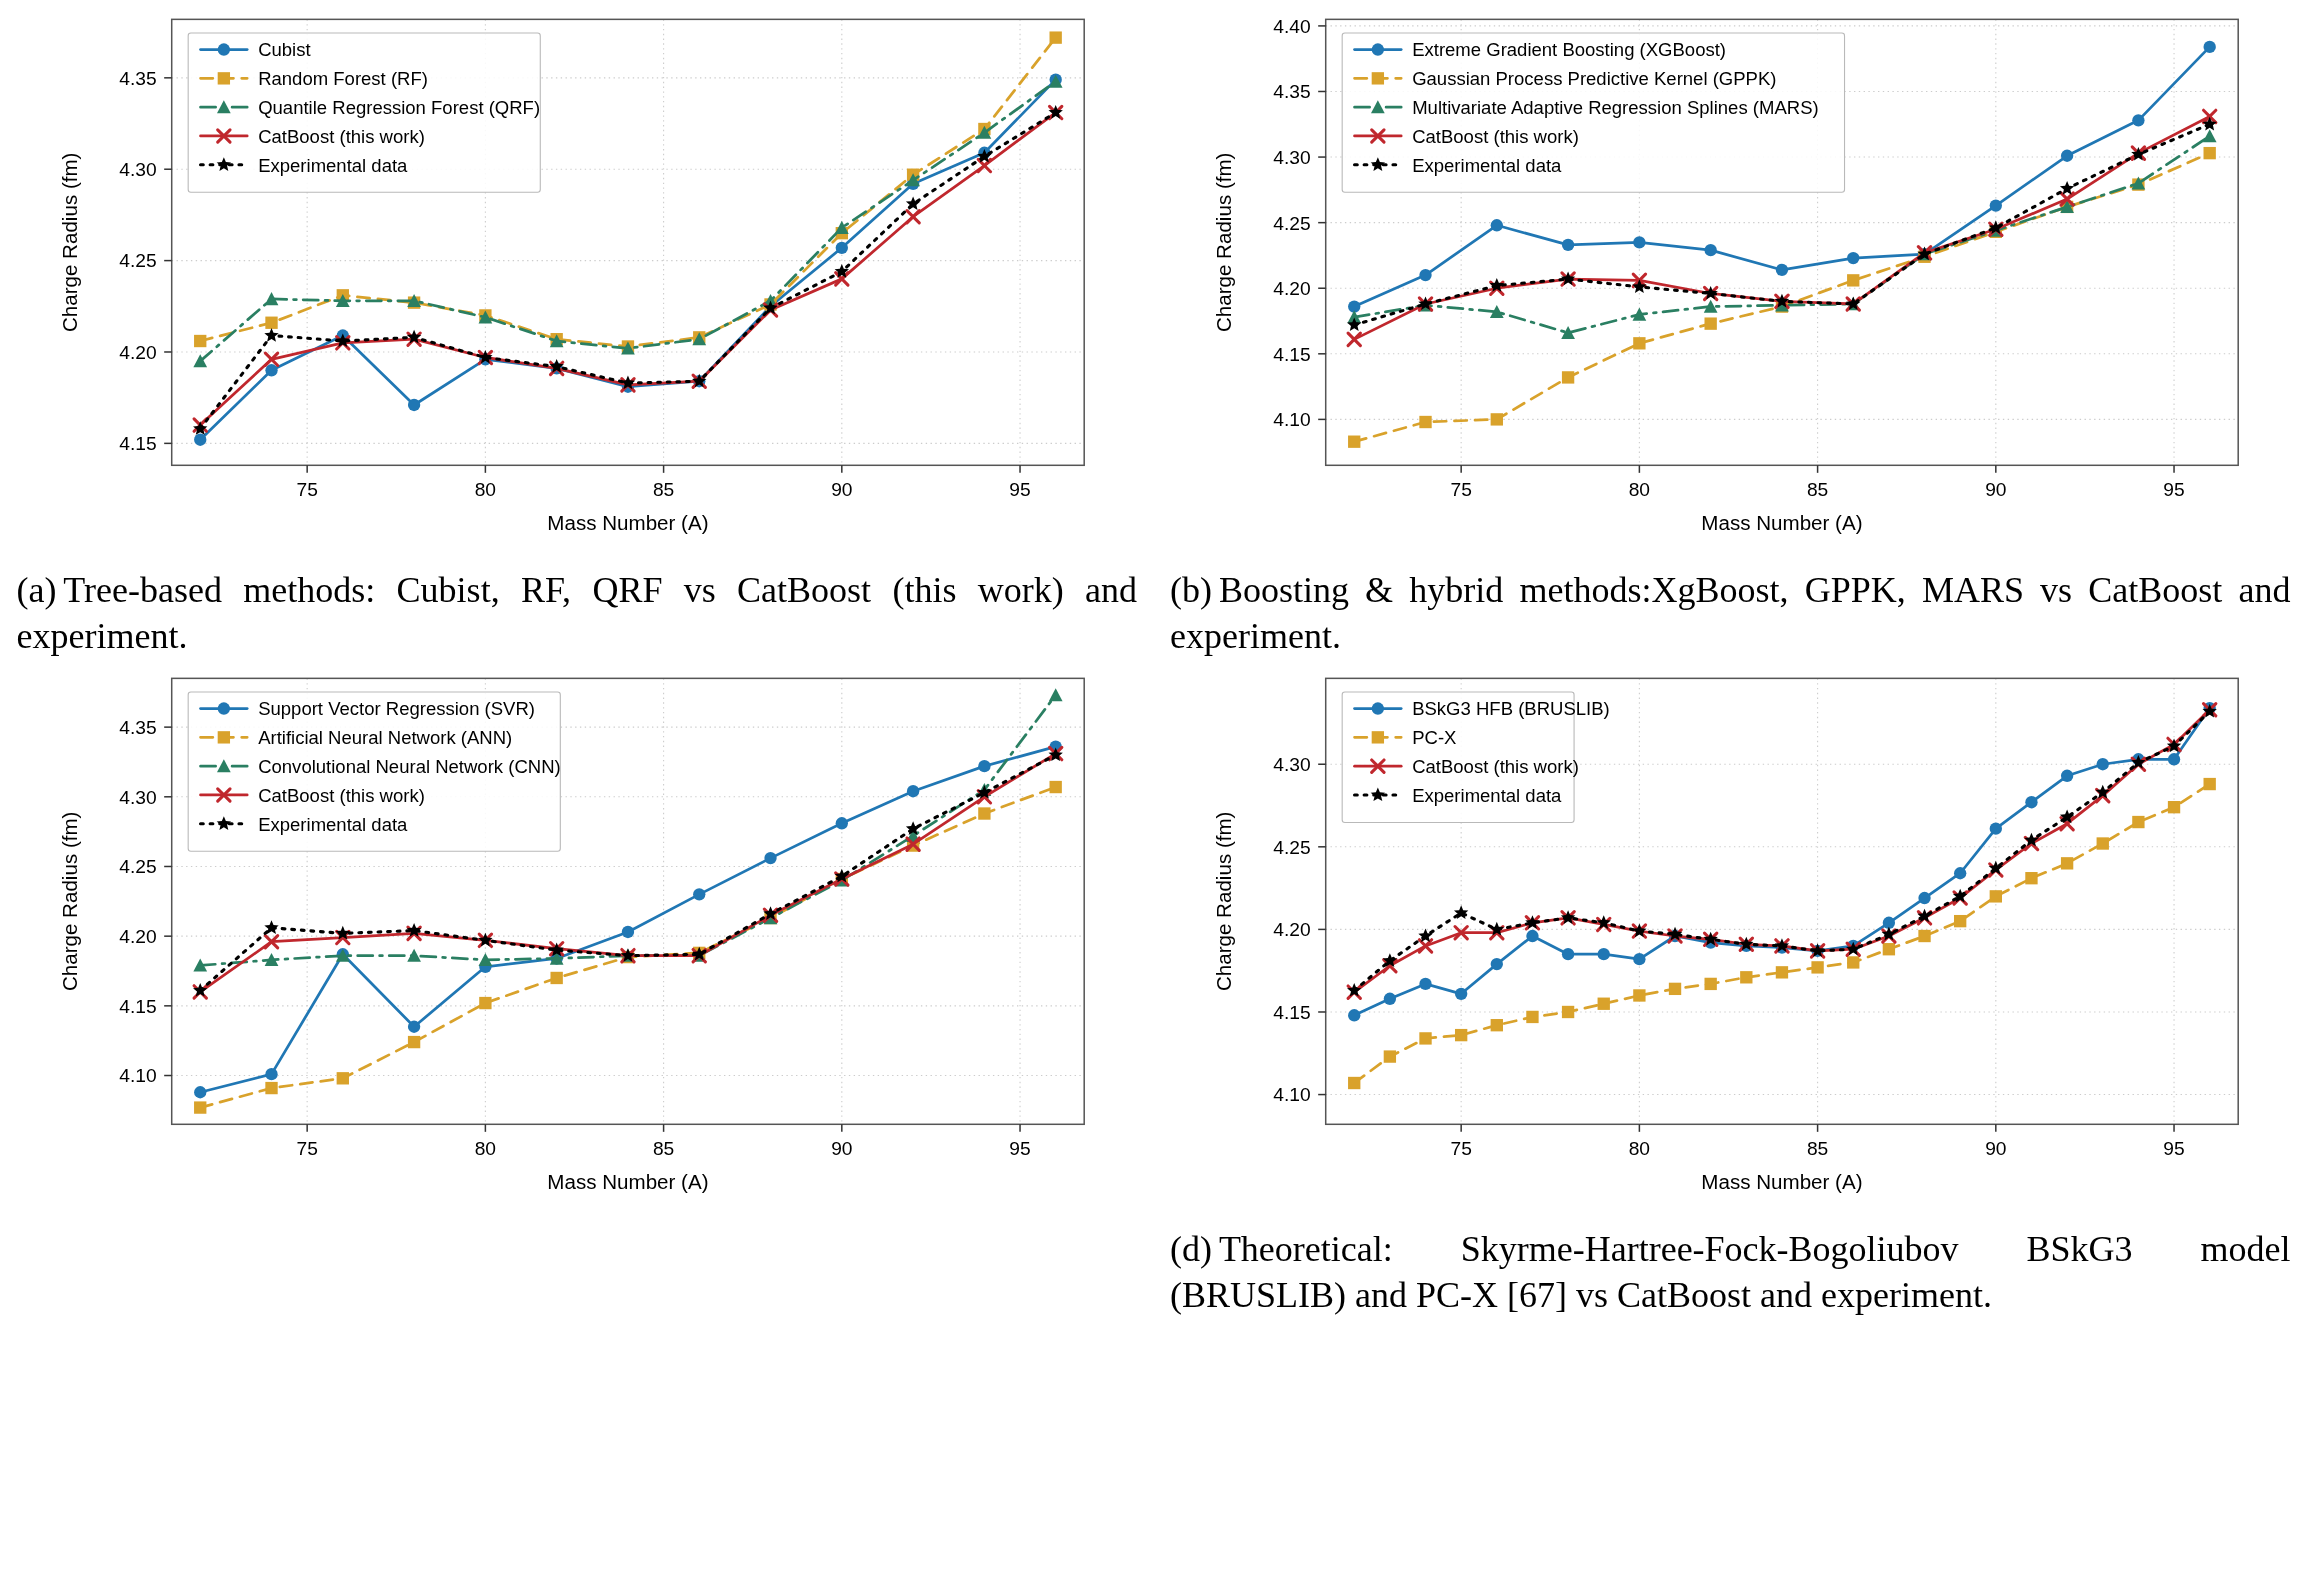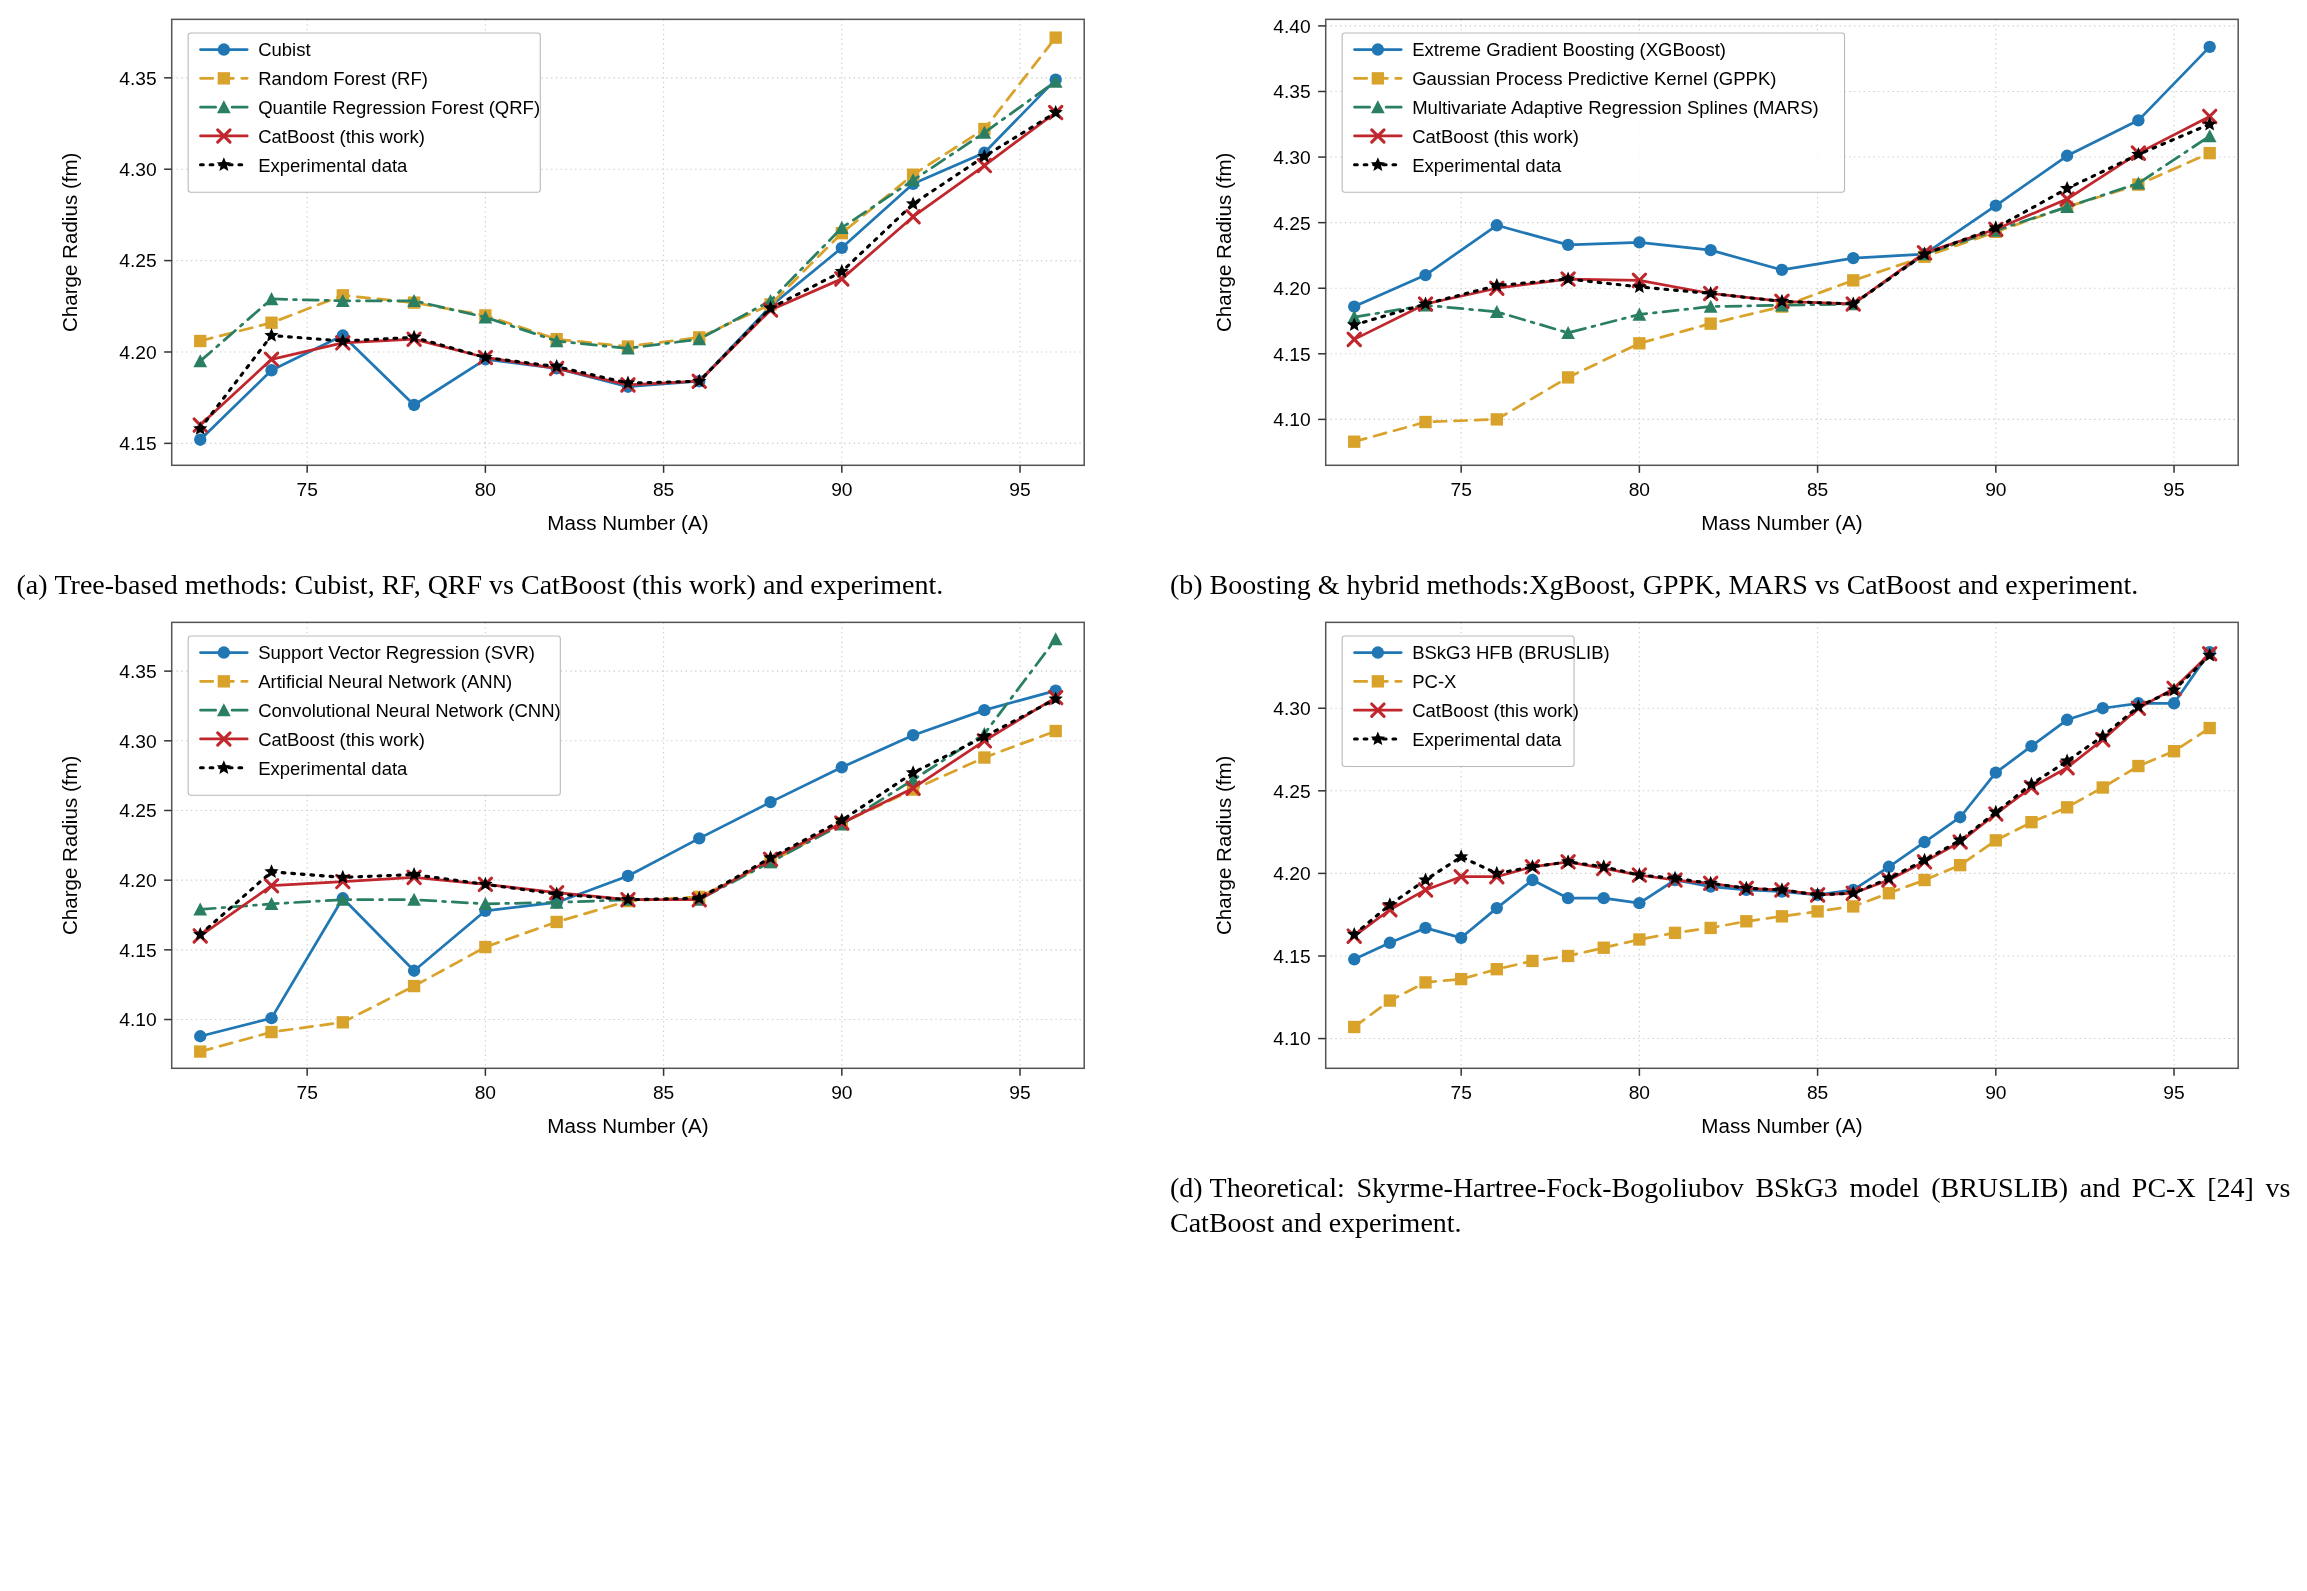--- a/index.html
+++ b/index.html
@@ -1,21 +1,21 @@
 <!DOCTYPE html>
 <html style="font-size:11px"><head>
 <meta charset="utf-8">
 <style>
   html,body{margin:0;padding:0;background:#ffffff;}
   body{width:2307px;height:1592px;font-family:"Liberation Serif",serif;color:#000;}
   .page{position:relative;width:2307px;height:1592px;}
   .grid{display:grid;grid-template-columns:1fr 1fr;grid-template-rows:auto auto;}
   .cell{position:relative;}
   .panel{position:relative;width:1071px;height:542px;margin:6.9px 0 0 41px;}
-  .caption{font-size:28px;line-height:1.28;text-align:justify;text-justify:inter-word;
+  .caption{font-size:36px;line-height:1.28;text-align:justify;text-justify:inter-word;
            margin:18px 16.5px 0 16.5px;font-family:"Liberation Serif",serif;}
   .caption .lbl{margin-right:6.9px;}
   svg{display:block;}
   text{font-family:"Liberation Sans",sans-serif;fill:#000;}
   .axlabel{font-size:30px;}
   .ticklabel{font-size:28px;}
   .legendtext{font-size:27px;}
 </style>
 </head>
 <body>
@@ -627,19 +627,19 @@
               <line x1="232" y1="146" x2="300" y2="146" stroke="#c0272d" stroke-width="4" stroke-linecap="round"></line>
               <path d="M257,137 L275,155 M275,137 L257,155" stroke="#c0272d" stroke-width="4.5" fill="none" stroke-linecap="round"></path>
               <text x="316" y="156" class="legendtext">CatBoost (this work)</text>
               <line x1="232" y1="188" x2="300" y2="188" stroke="#000000" stroke-width="4.5" stroke-linecap="round" stroke-dasharray="4,10"></line>
               <polygon points="266.00,177.00 268.91,184.00 276.46,184.60 270.71,189.53 272.47,196.90 266.00,192.95 259.53,196.90 261.29,189.53 255.54,184.60 263.09,184.00" fill="#000000" stroke="none"></polygon>
               <text x="316" y="198" class="legendtext">Experimental data</text>
             </g>
           </svg>
       </div>
       <div class="caption">
-        <span class="lbl">(d)</span><span>Theoretical: Skyrme-Hartree-Fock-Bogoliubov BSkG3 model (BRUSLIB) and PC-X [24] vs CatBoost and experiment.</span>
+        <span class="lbl">(d)</span><span>Theoretical: Skyrme-Hartree-Fock-Bogoliubov BSkG3 model (BRUSLIB) and PC-X [67] vs CatBoost and experiment.</span>
       </div>
     </div>
 
   </div>
 </div>
 
 
 </body></html>

